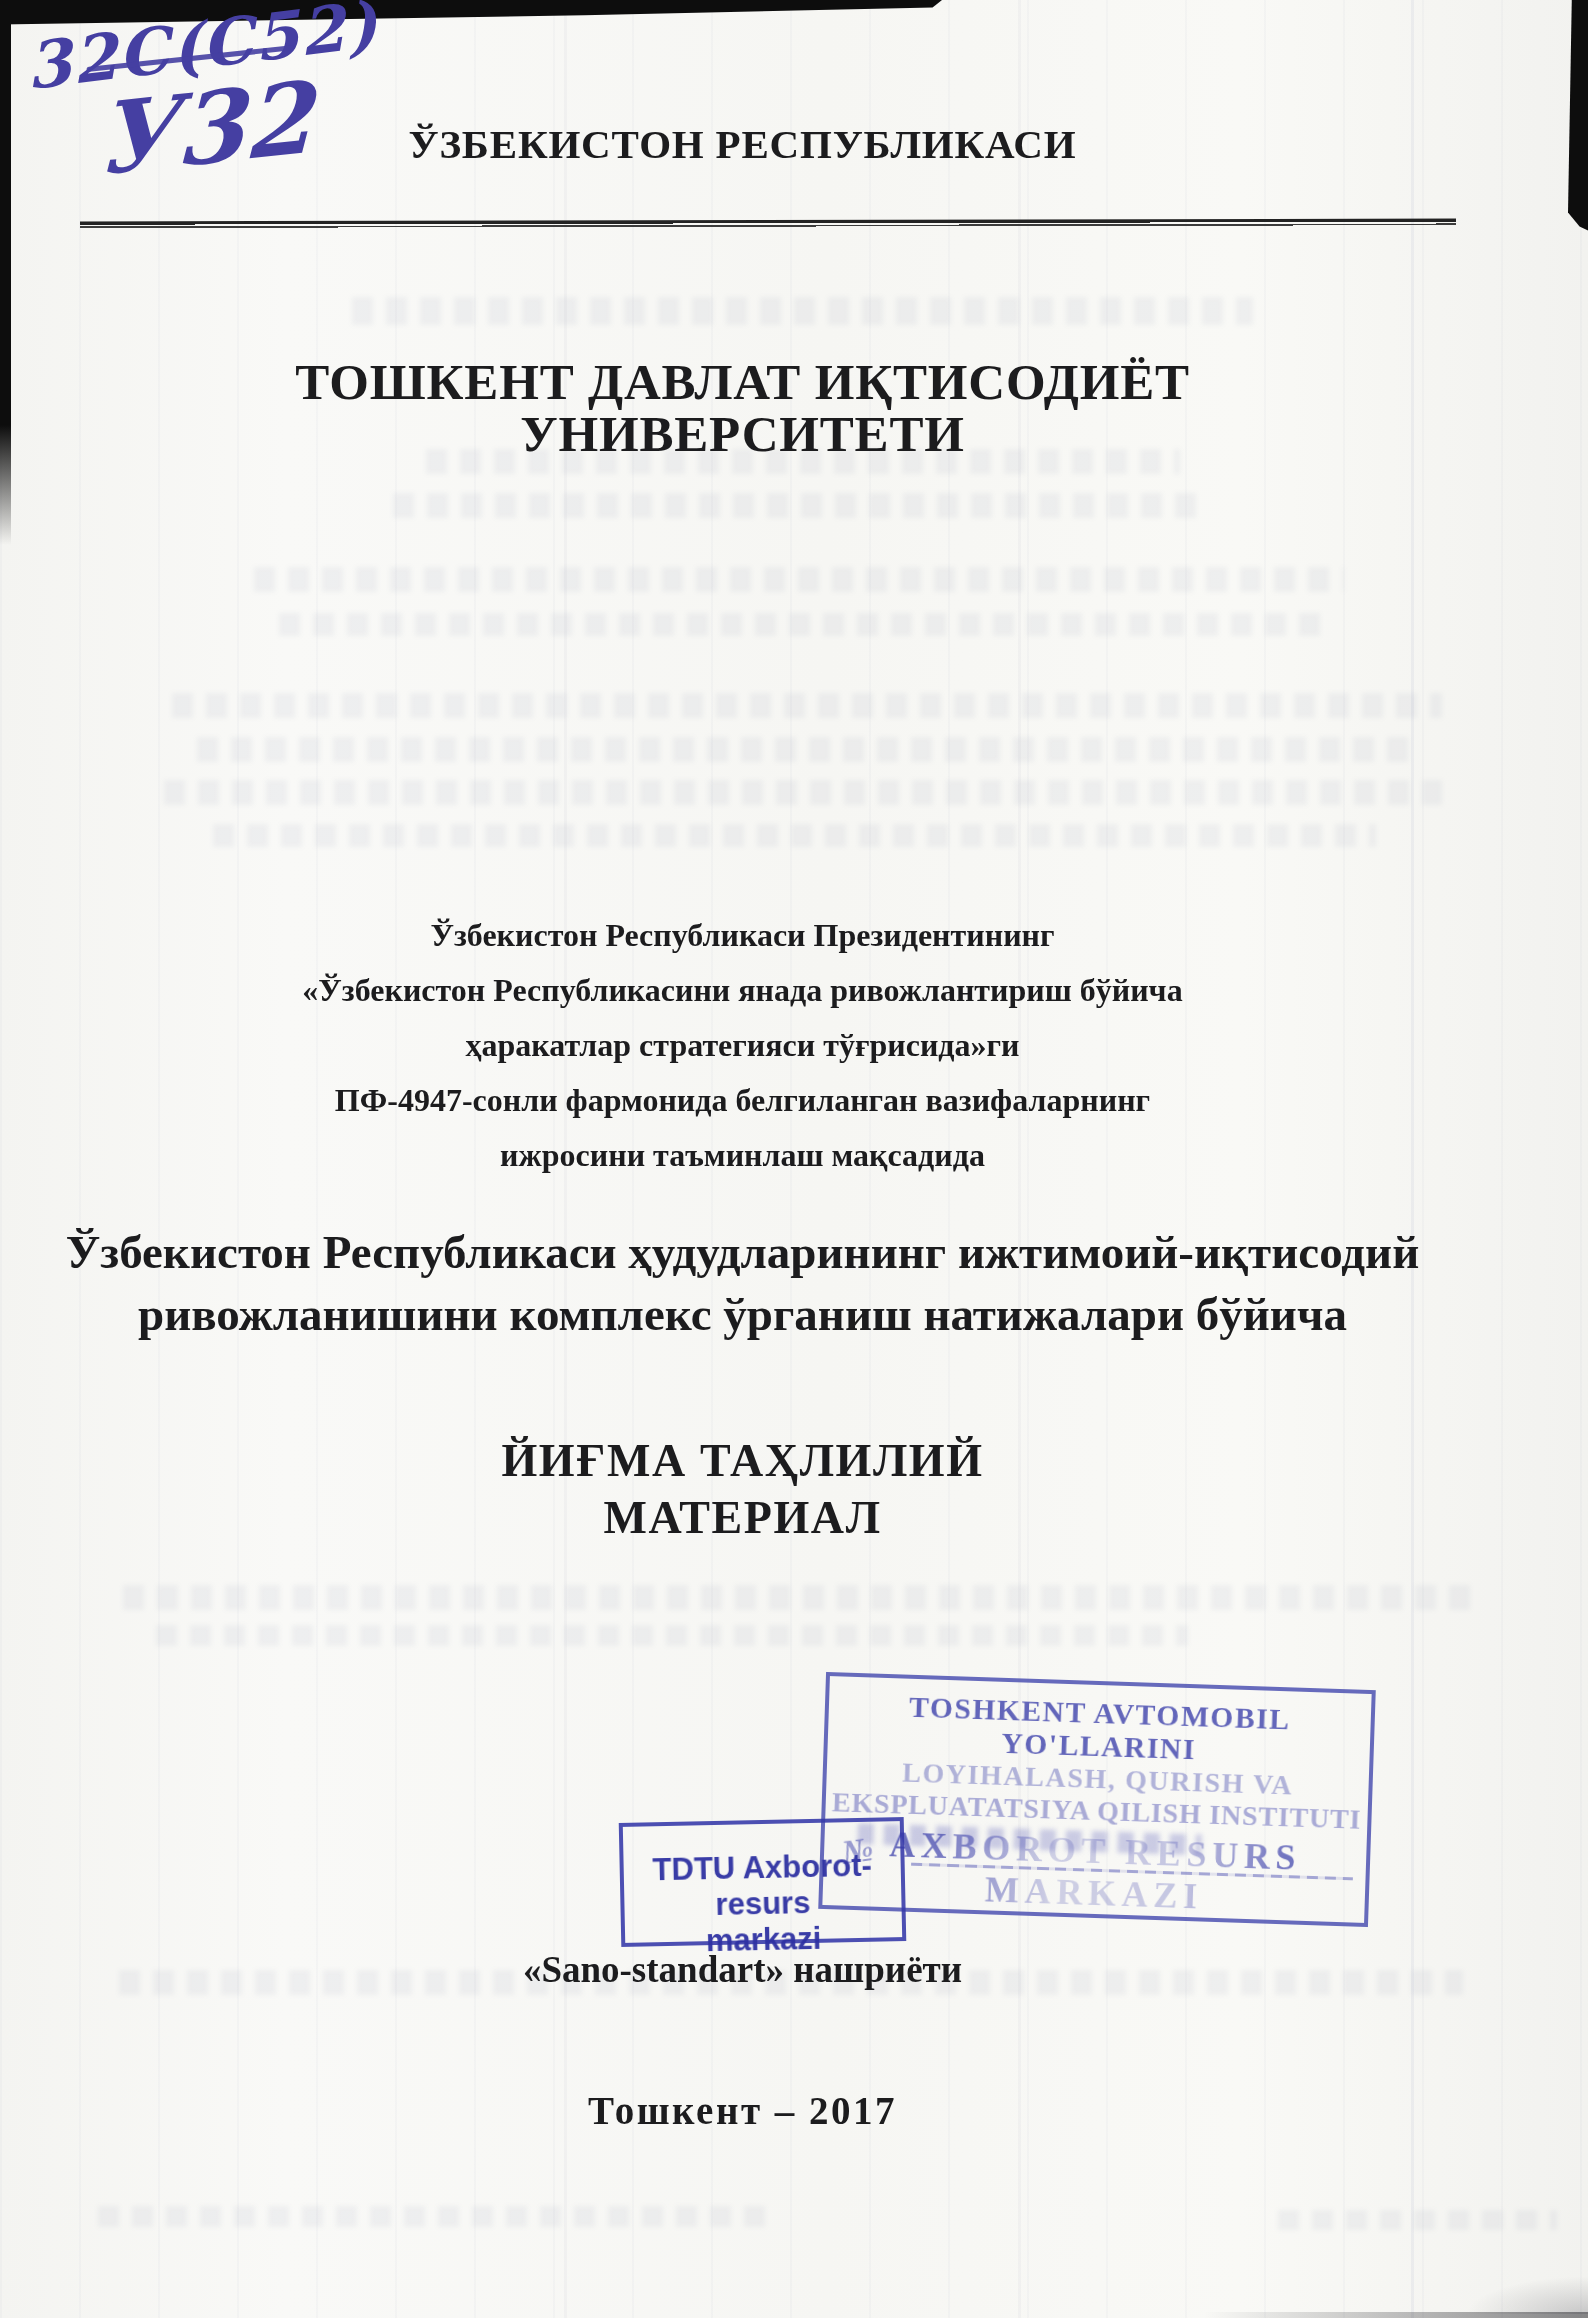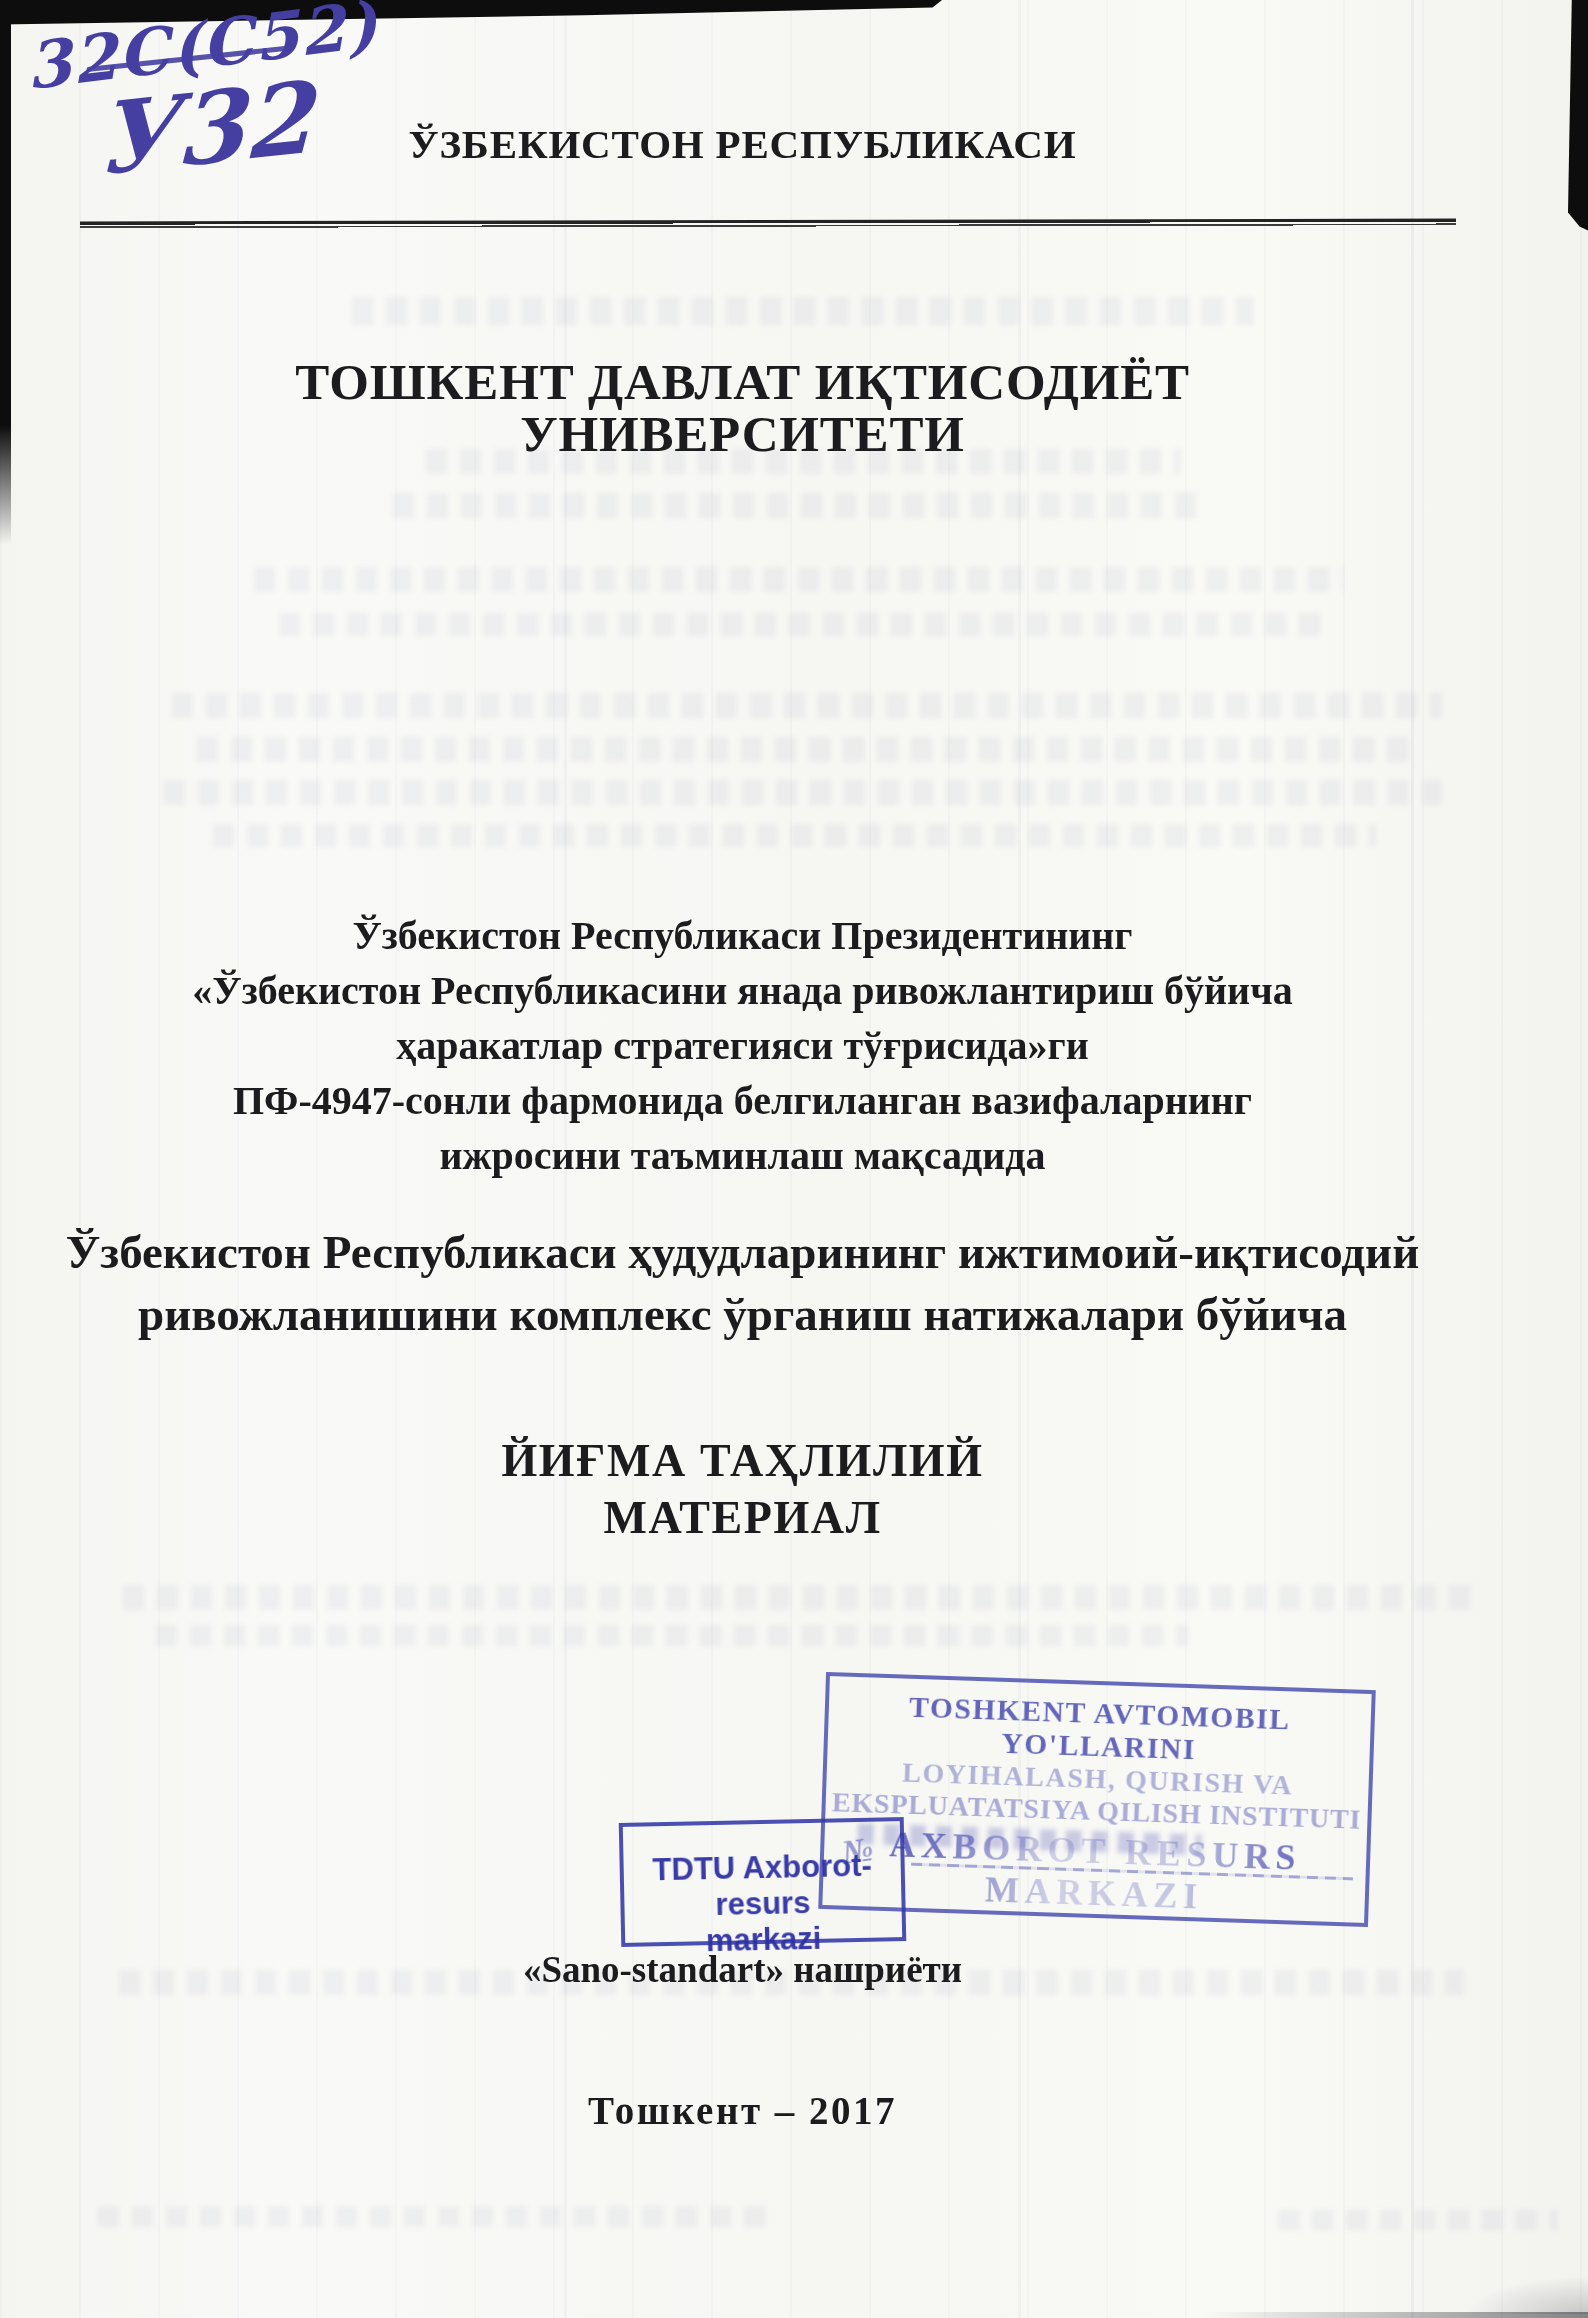--- a/index.html
+++ b/index.html
@@ -28,21 +28,21 @@
   
   .ghost{position:absolute;filter:blur(2.5px);opacity:.55;
     background:repeating-linear-gradient(90deg, rgba(105,115,150,.14) 0 21px, rgba(105,115,150,0) 21px 34px);}
   .streak{position:absolute;top:0;height:2319px;width:2.5px;background:rgba(130,140,175,.06);}
   
   .center-line{position:absolute;left:0;width:1485px;text-align:center;font-weight:bold;}
   .ministry{top:120px;font-size:41px;line-height:49px;letter-spacing:0.8px;}
   .rule{position:absolute;left:80px;top:220px;width:1376px;height:8.2px;transform:rotate(-.12deg);
     background:linear-gradient(#232323 0 3.3px,rgba(0,0,0,0) 3.3px 4.9px,#3c3c3c 4.9px 6.6px,rgba(0,0,0,0) 6.6px);}
   .university{top:356px;font-size:51px;line-height:52px;letter-spacing:0.8px;}
-  .decree{top:908px;font-size:40px;line-height:55px;text-align:center;}
+  .decree{top:908px;font-size:32px;line-height:55px;text-align:center;}
   .subject{top:1221px;font-size:47px;line-height:62px;}
   .doctype{top:1432px;font-size:46px;line-height:57px;letter-spacing:1.6px;}
   .imprint1{top:1936px;font-size:37px;margin-top:12px;}
   .imprint2{top:2088px;font-size:39px;letter-spacing:2.5px;}
   
   .hand{position:absolute;color:#453fa2;font-family:"DejaVu Serif",serif;font-style:italic;font-weight:bold;}
   .hand-code{left:31px;top:6.6px;font-size:64px;transform:rotate(-7deg) skewX(-6deg);letter-spacing:1.6px;}
   .hand-strike{position:absolute;left:86px;top:56px;width:209px;height:4.9px;background:#453fa2;
     transform:rotate(-6deg);border-radius:2.5px;opacity:.9;}
   .hand-author{left:105px;top:70px;font-size:98px;transform:rotate(-6deg) skewX(-10deg);}

